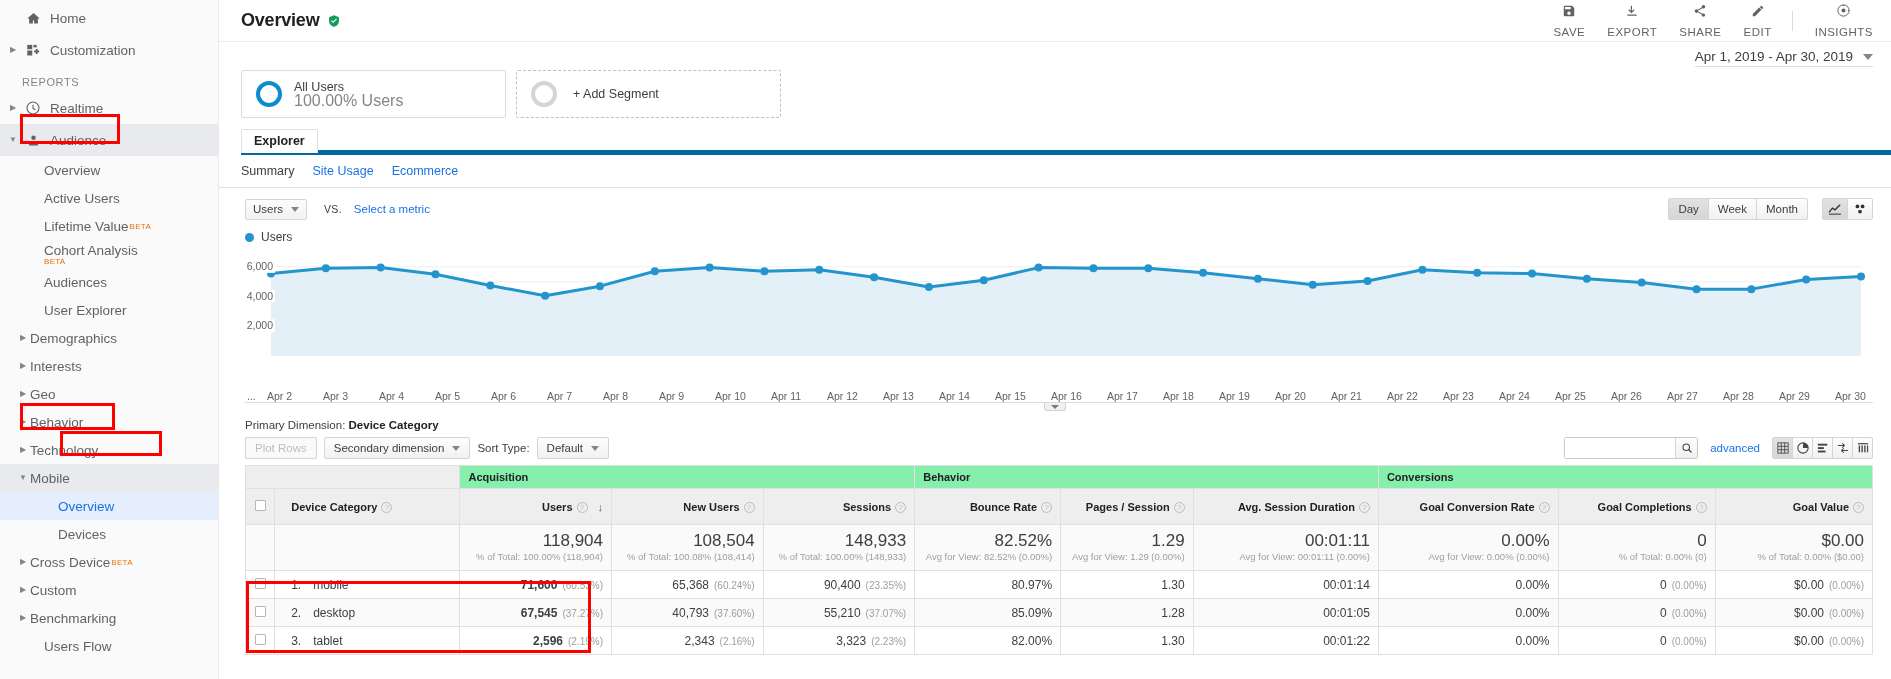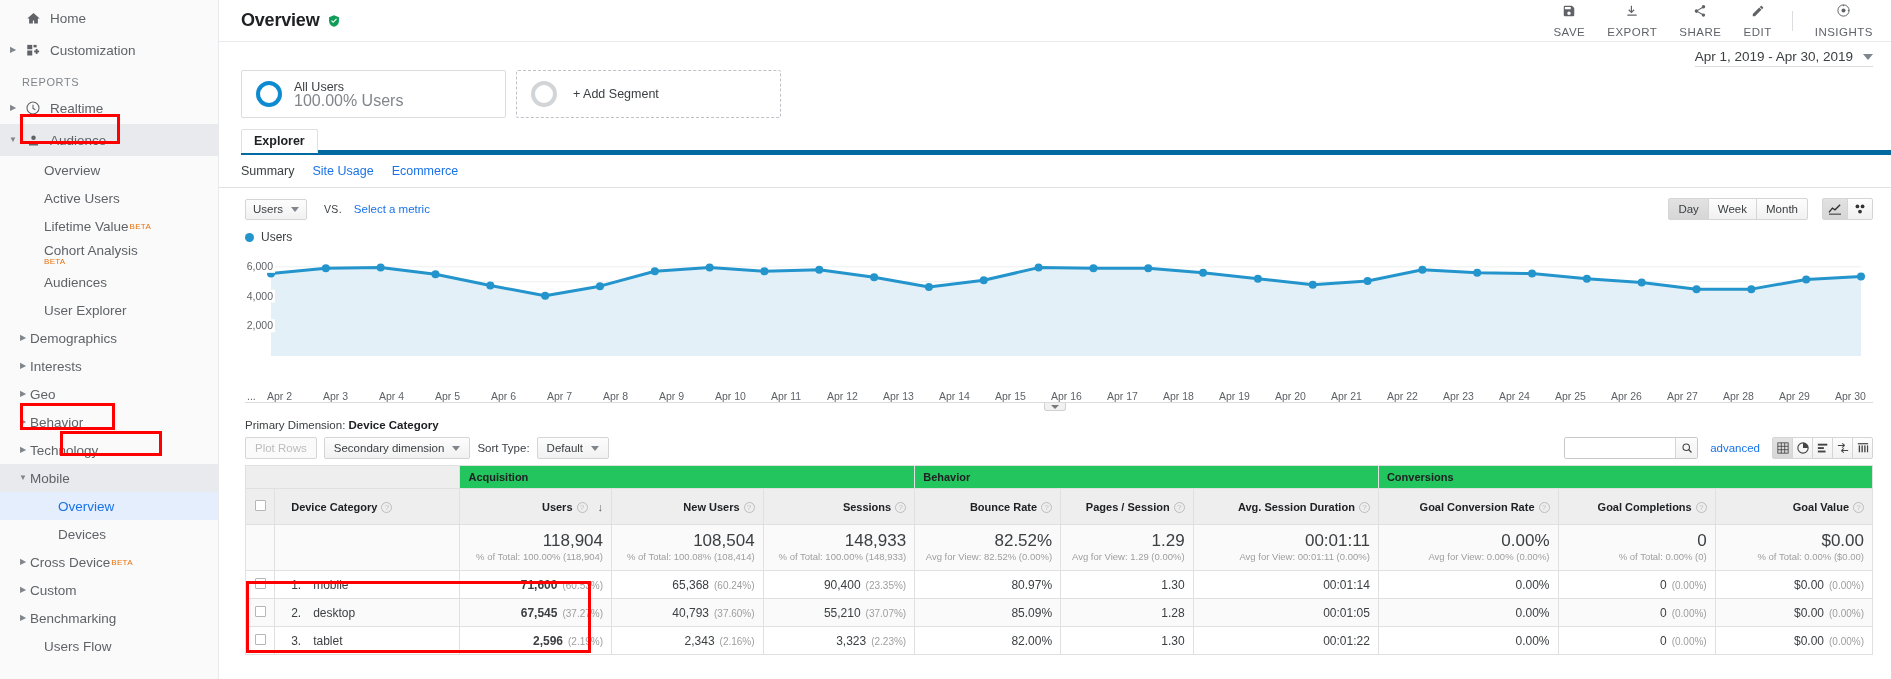--- a/index.html
+++ b/index.html
@@ -160,21 +160,21 @@
   .vbtn {
     width:21px;height:22px;border:1px solid #d5d5d5;background:linear-gradient(#fdfdfd,#f1f1f1);
     margin-left:-1px;display:flex;align-items:center;justify-content:center;cursor:pointer;
   }
   .vbtn:first-child{border-radius:2px 0 0 2px;margin-left:0;background:linear-gradient(#e2e2e2,#d6d6d6);}
   .vbtn:last-child{border-radius:0 2px 2px 0;}
 
   
   table.gat { width:calc(100% - 44px); margin-left:26px; border-collapse:collapse; table-layout:fixed; }
   table.gat th, table.gat td { border:1px solid #e0e0e0; }
-  .grp-th { background:#22c55e; font-size:11px; color:#202124; text-align:left; padding:5px 8px; font-weight:bold; height:22px; }
+  .grp-th { background:#86efac; font-size:11px; color:#202124; text-align:left; padding:5px 8px; font-weight:bold; height:22px; }
   .grp-th.blank { background:#eeeeee; }
   .col-th {
     background:#eeeeee; font-size:11px; color:#202124; font-weight:bold;
     padding:6px 8px; height:36px; text-align:right; vertical-align:middle; white-space:nowrap;
   }
   .col-th.dimhead { text-align:left; padding-left:16px; }
   .q {
     display:inline-block; width:11px;height:11px;border-radius:50%;
     border:1px solid #bdbdbd; color:#bdbdbd; font-size:8px; line-height:9px;
     text-align:center; margin-left:4px; vertical-align:1px; font-weight:normal;

